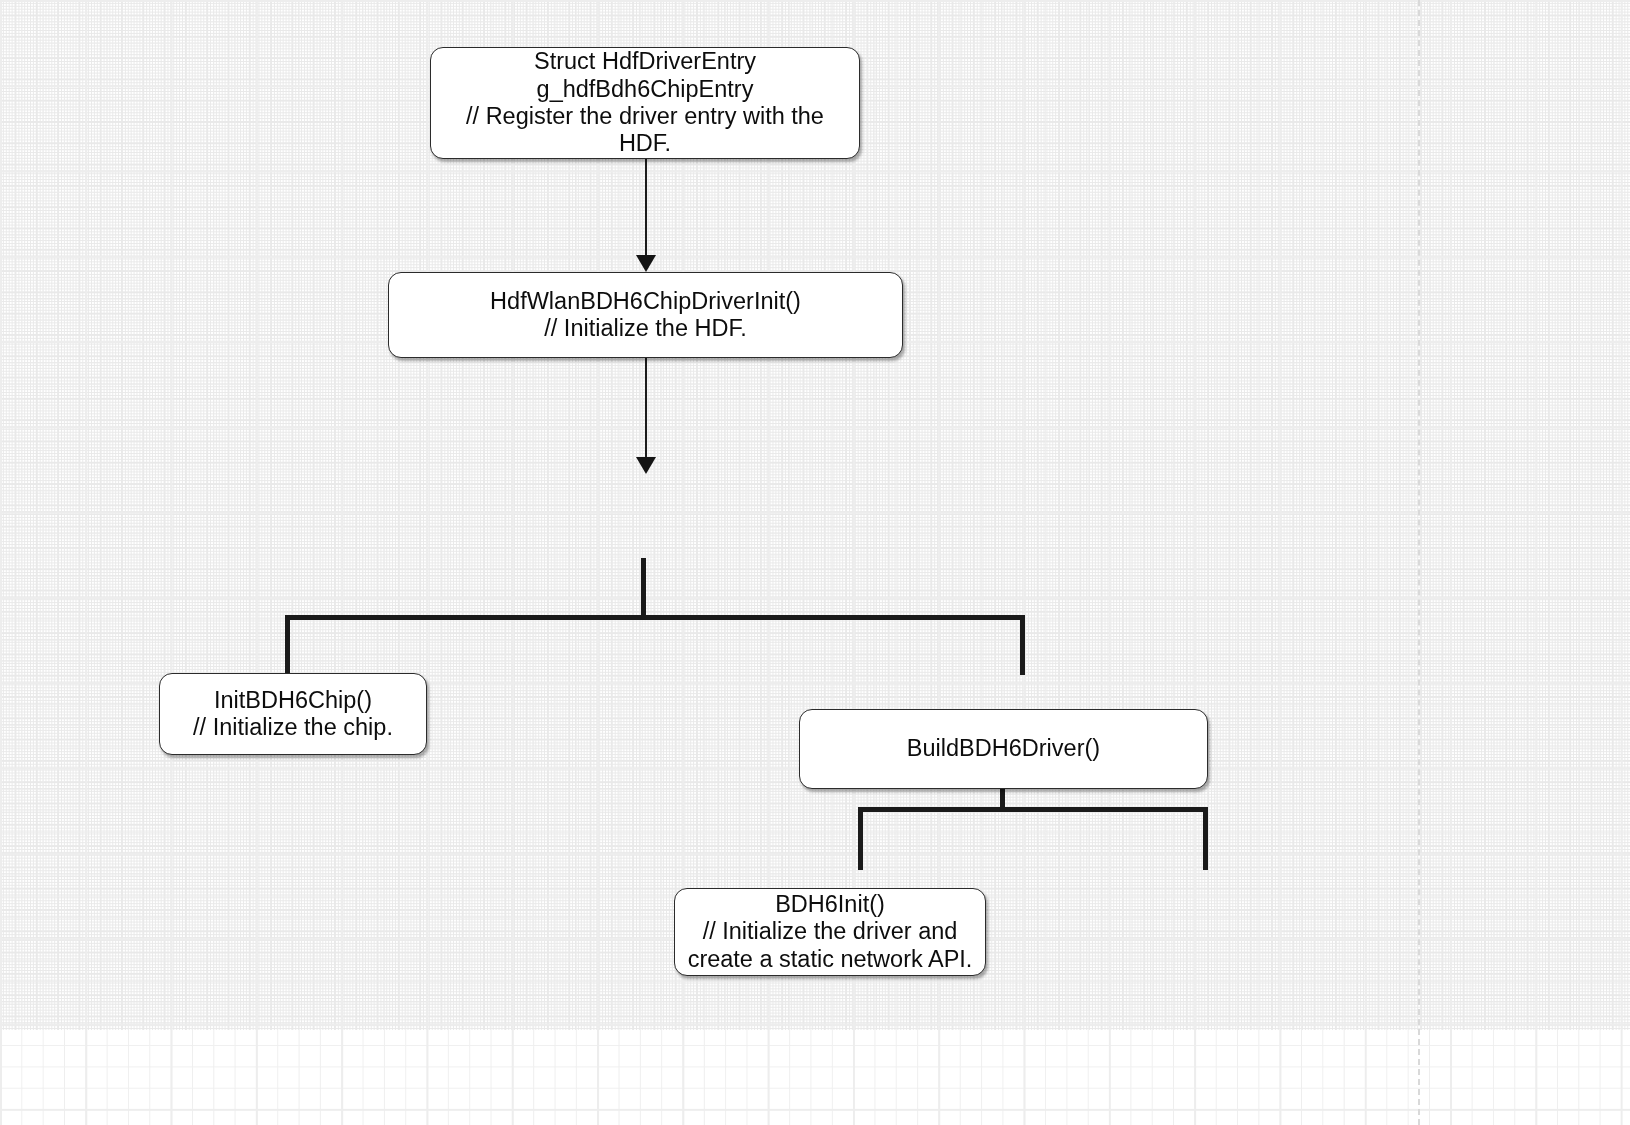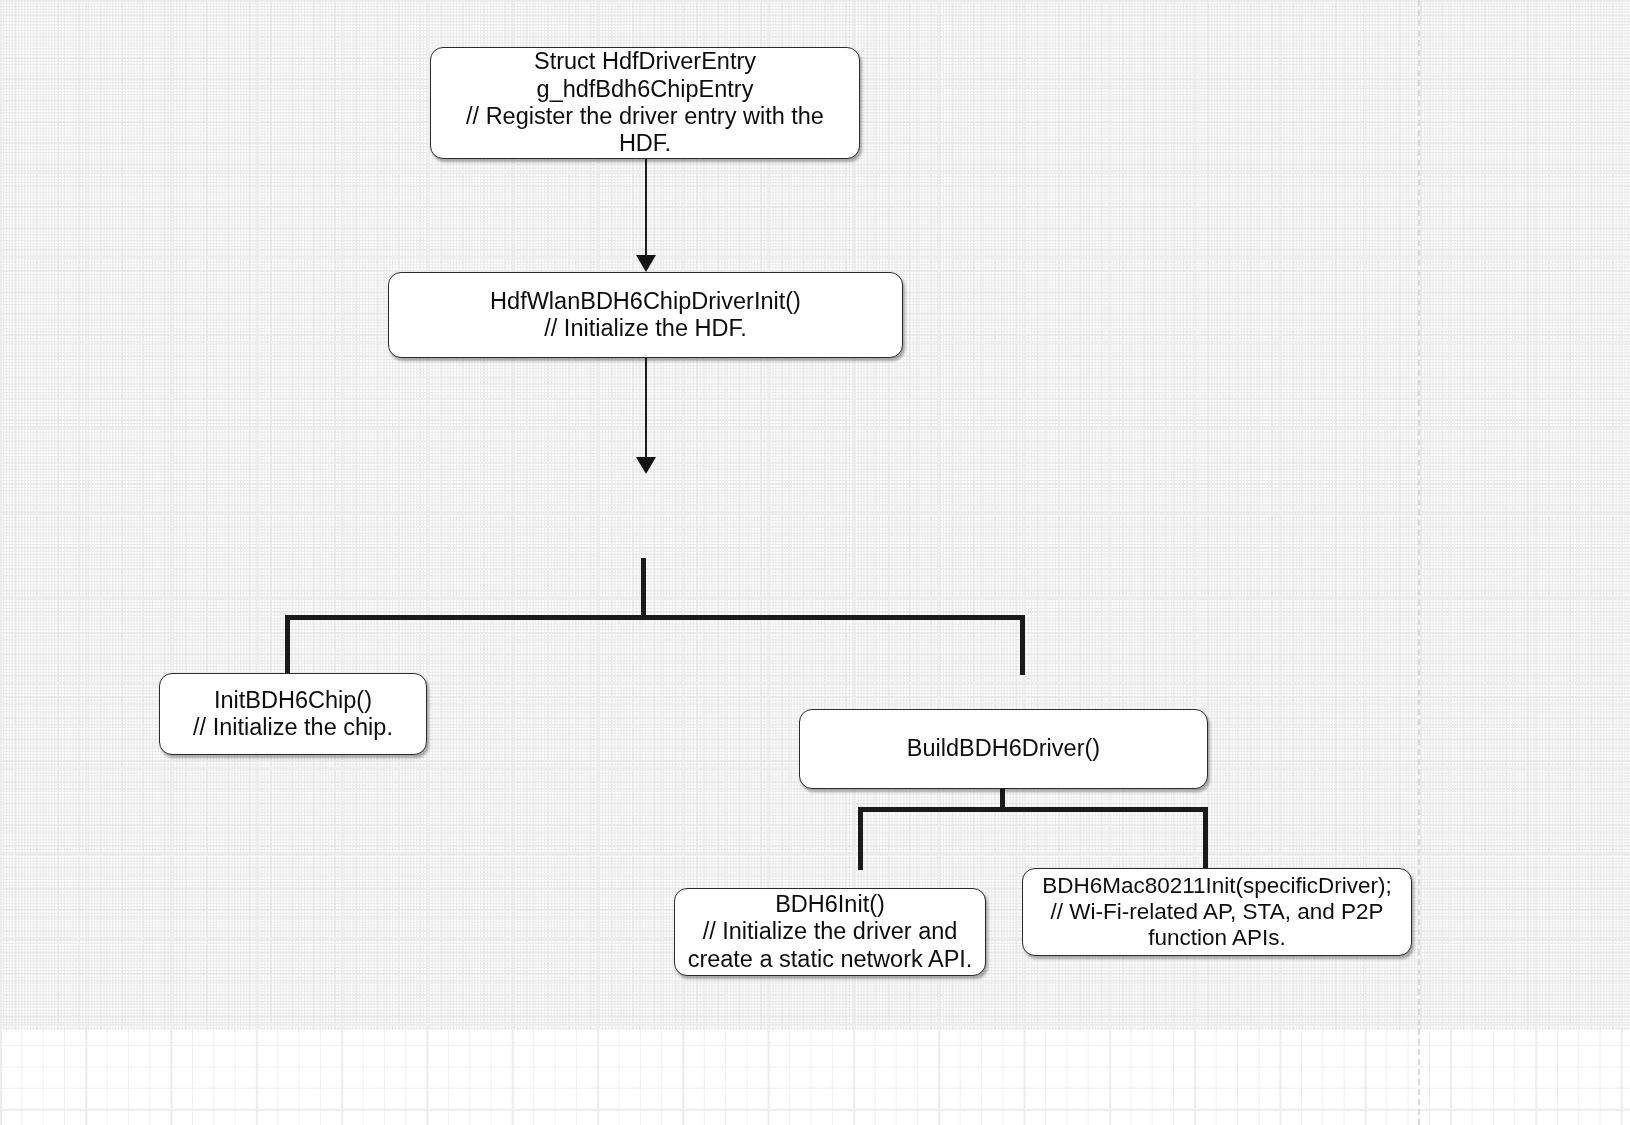--- a/index.html
+++ b/index.html
@@ -122,19 +122,14 @@
   <div class="node" style="left:799px;top:673px;width:409px;height:80px;margin-top:36px;">
     <span class="lines">BuildBDH6Driver()</span>
   </div>
 
   <div class="node" style="left:674px;top:888px;width:312px;height:88px;">
     <span class="lines">BDH6Init()
 // Initialize the driver and
 create a static network API.</span>
   </div>
 
-  <div class="node" style="left:1022px;top:868px;width:390px;height:88px;font-size:22.5px;">
-    <span class="lines">BDH6Mac80211Init(specificDriver);
-// Wi-Fi-related AP, STA, and P2P
-function APIs.</span>
-  </div>
 
 </div>
 
 </body></html>

